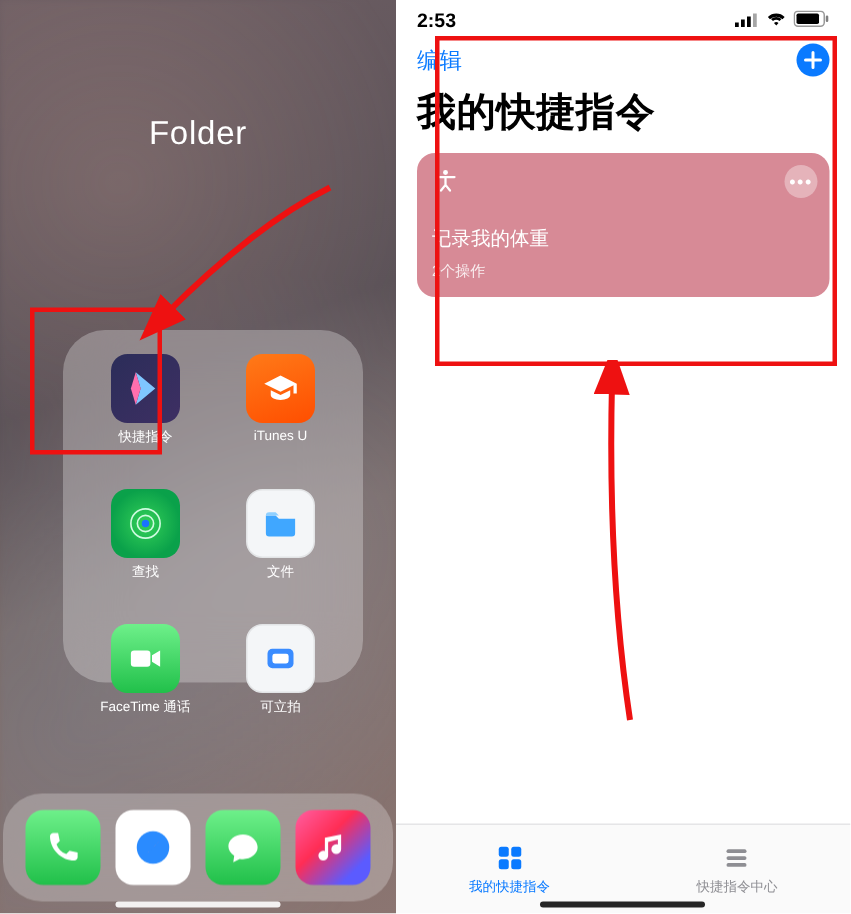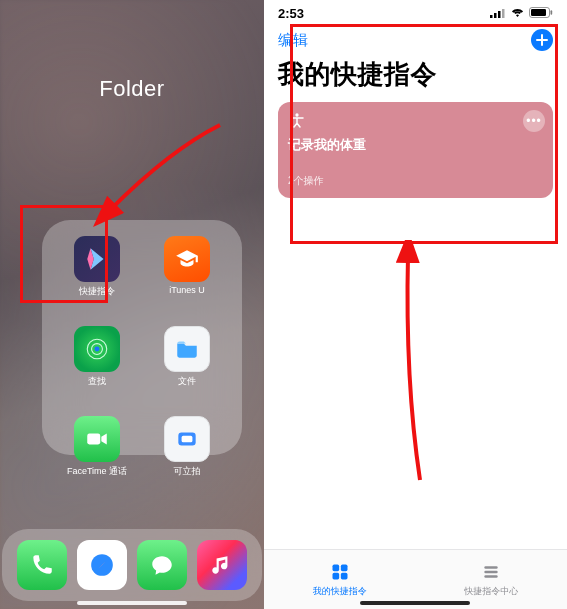--- a/index.html
+++ b/index.html
@@ -48,22 +48,22 @@
   .toolbar { display:flex; justify-content:space-between; align-items:center; padding: 6px 14px 2px; }
   .edit-link { color:#0a7aff; font-size: 15px; }
   .plus-btn { width:22px; height:22px; border-radius:50%; background:#0a7aff; display:flex; align-items:center; justify-content:center; color:#fff; font-size:16px; }
   .page-title { font-size: 26px; font-weight: 700; padding: 4px 14px 10px; letter-spacing: .5px; }
   .cards { display:flex; gap:10px; padding: 0 14px; }
   .card { flex:1; height: 96px; border-radius: 12px; padding: 10px; position:relative; display:flex; flex-direction:column; justify-content:space-between; }
   .card.pink { background:#d78a96; color:#fff; }
   .card.blue { background:#eef0f2; color:#0a7aff; align-items:flex-start; }
   .card .dots { position:absolute; top:8px; right:8px; width:22px; height:22px; border-radius:50%; background: rgba(255,255,255,.35); display:flex; align-items:center; justify-content:center; color:#fff; font-size:12px; letter-spacing:1px; }
   .card .plus { width:26px; height:26px; border-radius:50%; background:#0a7aff; color:#fff; display:flex; align-items:center; justify-content:center; font-size:18px; }
-  .card .primary { font-size: 13px; font-weight:700; }
-  .card .secondary { font-size: 10px; opacity:.85; margin-top:20px; }
+  .card .primary { font-size: 13px; font-weight:400; }
+  .card .secondary { font-size: 10px; opacity:.85; margin-top:6px; }
   .card.blue .primary { margin-top:auto; font-size:13px; }
 
   .tabbar { position:absolute; bottom:0; left:0; right:0; height:60px; border-top:1px solid #e5e5e7; background:#fafafa; display:flex; }
   .tab { flex:1; display:flex; flex-direction:column; align-items:center; justify-content:center; gap:3px; font-size:9px; color:#8e8e93; }
   .tab.active { color:#0a7aff; }
   .tab svg { width:20px; height:20px; }
 
   .redbox.b { top: 24px; left: 290px; width: 268px; height: 220px; }
 
   .home-indicator { position:absolute; bottom:4px; left:50%; transform:translateX(-50%); width:110px; height:4px; border-radius:3px; background:#000; opacity:.85; }

